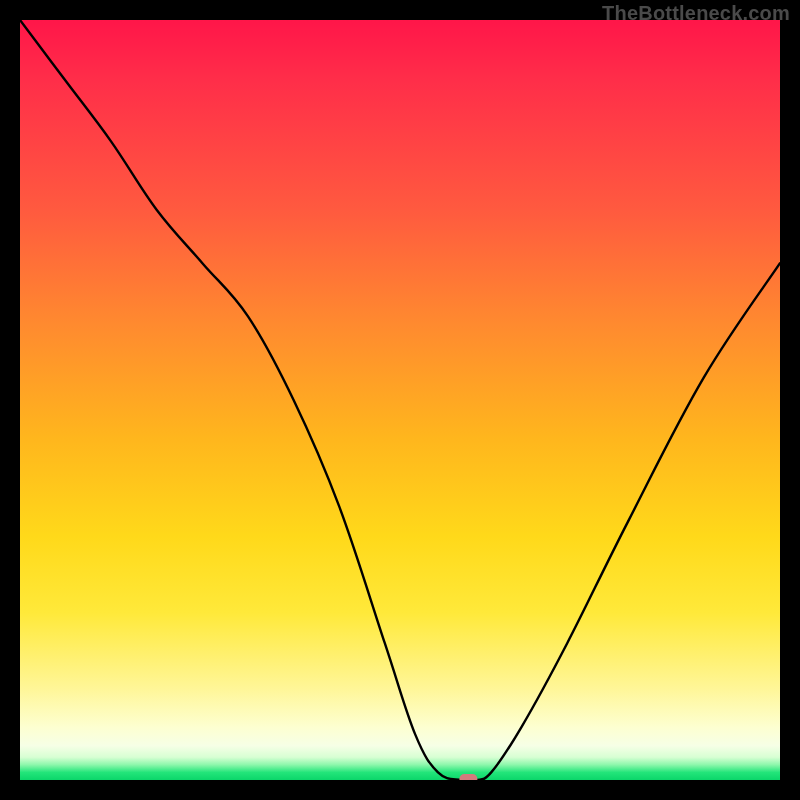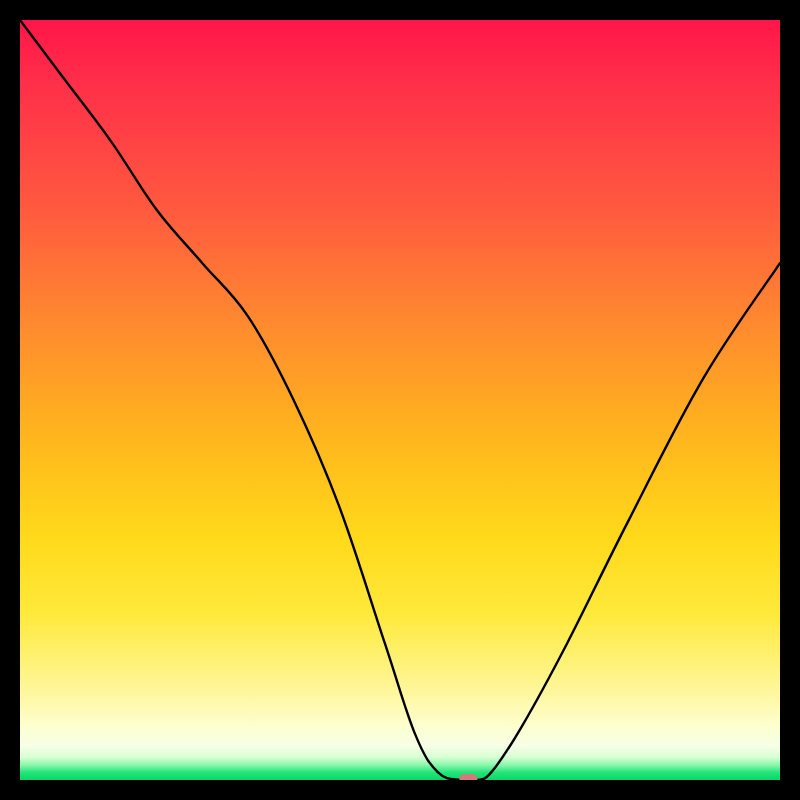--- a/index.html
+++ b/index.html
@@ -74,20 +74,21 @@
   .marker {
     fill: #d47a7d;
     stroke: none;
   }
 </style>
 </head>
 <body>
 
 <div class="frame">
 
+  <div class="watermark">TheBottleneck.com</div>
 
   <div class="plot-area">
     <div class="gradient"></div>
 
     <svg class="plot-svg" viewBox="0 0 760 760" preserveAspectRatio="none">
       <path class="curve" d="M 0.00 0.00 C 8.21 10.94, 29.18 38.91, 45.60 60.80 C 62.02 82.69, 74.78 98.34, 91.20 121.60 C 107.62 144.86, 120.38 168.11, 136.80 190.00 C 153.22 211.89, 165.98 224.05, 182.40 243.20 C 198.82 262.35, 211.58 271.78, 228.00 296.40 C 244.42 321.02, 257.18 345.80, 273.60 380.00 C 290.02 414.20, 302.78 442.62, 319.20 486.40 C 335.62 530.18, 351.12 582.16, 364.80 623.20 C 378.48 664.24, 385.62 691.14, 395.20 714.40 C 404.78 737.66, 409.79 744.19, 418.00 752.40 C 426.21 760.61, 433.96 758.63, 440.80 760.00 C 447.64 761.37, 450.53 761.37, 456.00 760.00 C 461.47 758.63, 462.99 761.98, 471.20 752.40 C 479.41 742.82, 487.92 730.06, 501.60 706.80 C 515.28 683.54, 528.05 660.14, 547.20 623.20 C 566.35 586.26, 583.38 549.48, 608.00 501.60 C 632.62 453.72, 656.64 403.71, 684.00 357.20 C 711.36 310.69, 746.32 263.72, 760.00 243.20"></path>
       <rect class="marker" x="439.40" y="754.00" width="18" height="10" rx="5" ry="5"></rect>
     </svg>
   </div>
 

